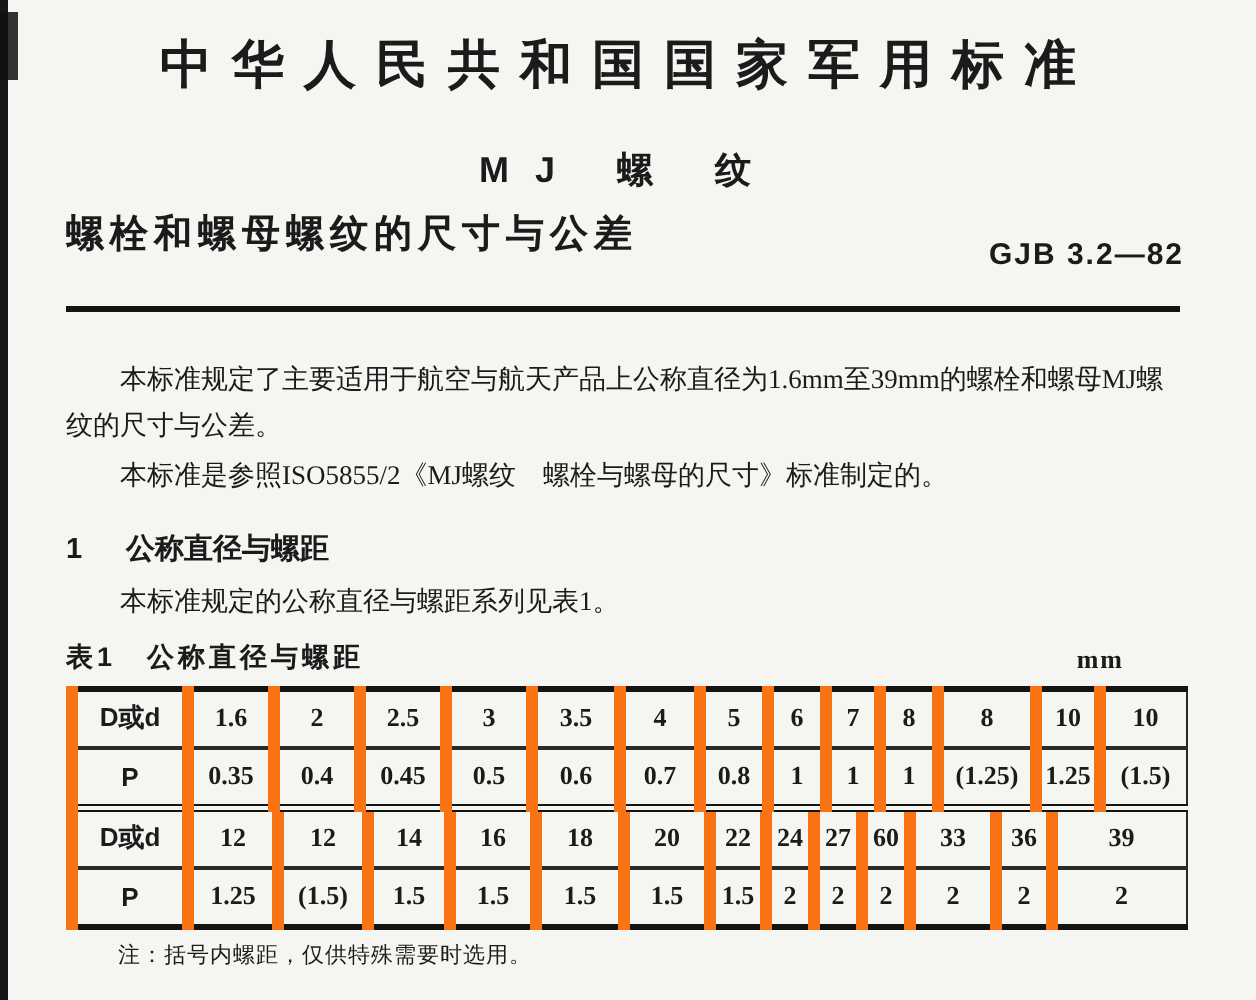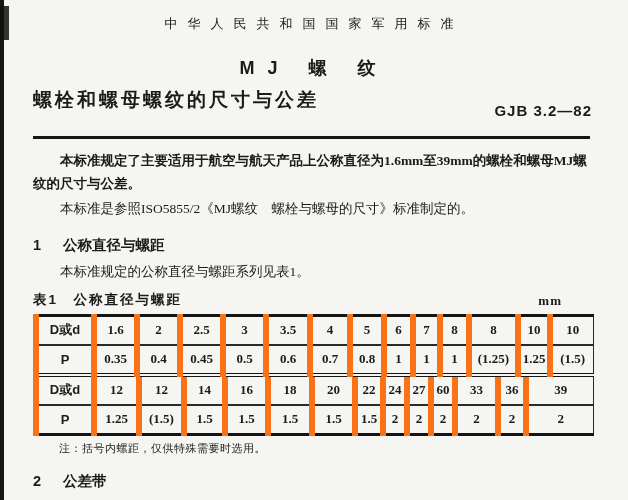--- a/index.html
+++ b/index.html
@@ -17,21 +17,21 @@
   }
   .scan-blot {
     position: absolute; left: 0; top: 6px; width: 9px; height: 34px;
     background: #111; opacity: .85;
   }
   .content { position: absolute; left: 33px; top: 0; width: 562px; }
 
   .hdr-title {
     margin-top: 15px; text-align: center;
     font-family: "Liberation Sans", "DejaVu Sans", sans-serif;
-    font-weight: normal; font-size: 13px; letter-spacing: 10px;
+    font-weight: bold; font-size: 26px; letter-spacing: 10px;
     white-space: nowrap;
   }
   .doc-title {
     margin-top: 23px; text-align: center;
     font-family: "Liberation Sans", "DejaVu Sans", sans-serif;
     font-weight: bold; font-size: 18px; letter-spacing: 13px;
   }
   .subtitle-row { position: relative; margin-top: 7px; height: 30px; }
   .doc-subtitle {
     font-family: "Liberation Sans", "DejaVu Sans", sans-serif;
@@ -39,21 +39,21 @@
   }
   .std-no {
     position: absolute; right: 3px; top: 15px;
     font-family: Liberation Sans, sans-serif;
     font-weight: bold; font-size: 15px; letter-spacing: 1px;
     white-space: nowrap;
   }
   .rule { margin-top: 19px; border-top: 3px solid #141414; width: 557px; }
 
   .para { margin: 0; width: 557px; font-size: 13.5px; line-height: 1.72; text-indent: 2em; }
-  .para.first { margin-top: 10px; font-weight: bold; }
+  .para.first { margin-top: 22px; }
   .para.second { margin-top: 2px; }
 
   .sec-head {
     margin-top: 15px;
     font-family: "Liberation Sans", "DejaVu Sans", sans-serif;
     font-weight: bold; font-size: 14.5px;
   }
   .sec-head .num { display: inline-block; width: 30px; }
   .sec-body { margin-top: 8px; width: 557px; font-size: 13.5px; text-indent: 2em; }
 

